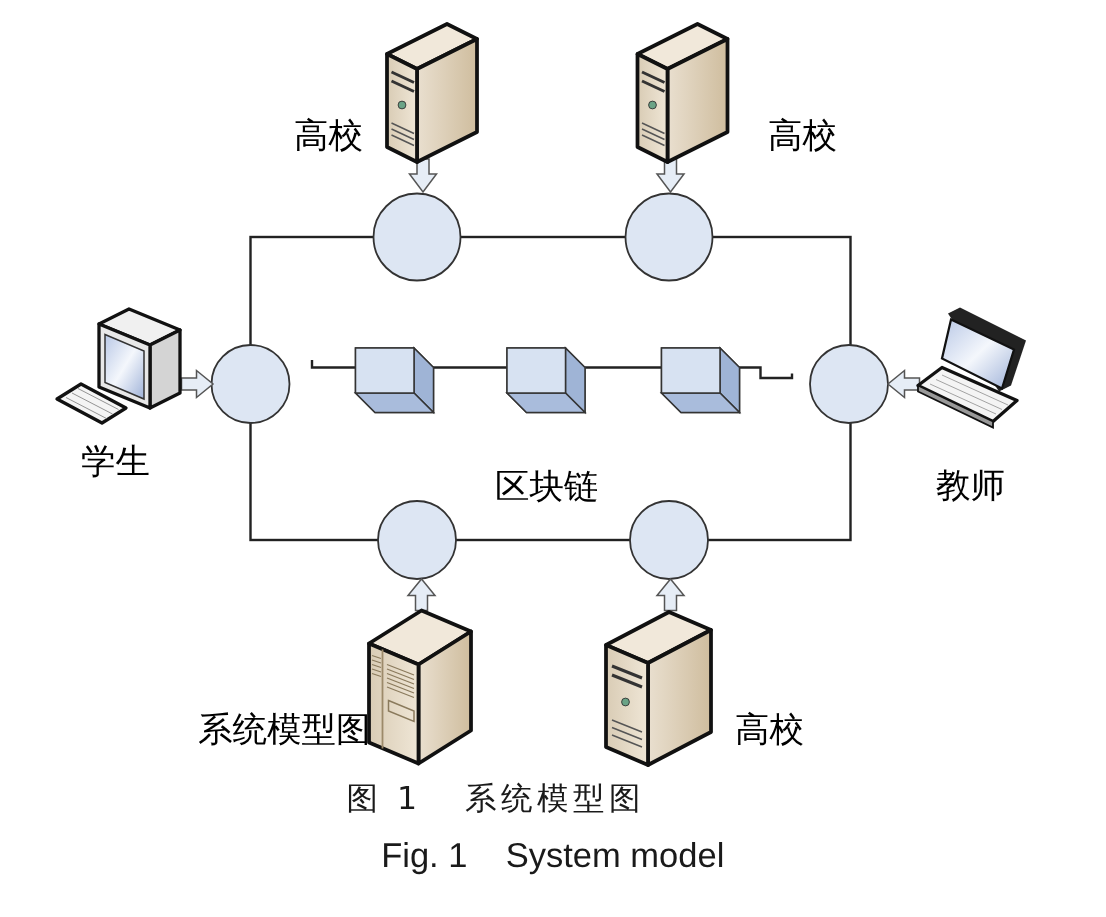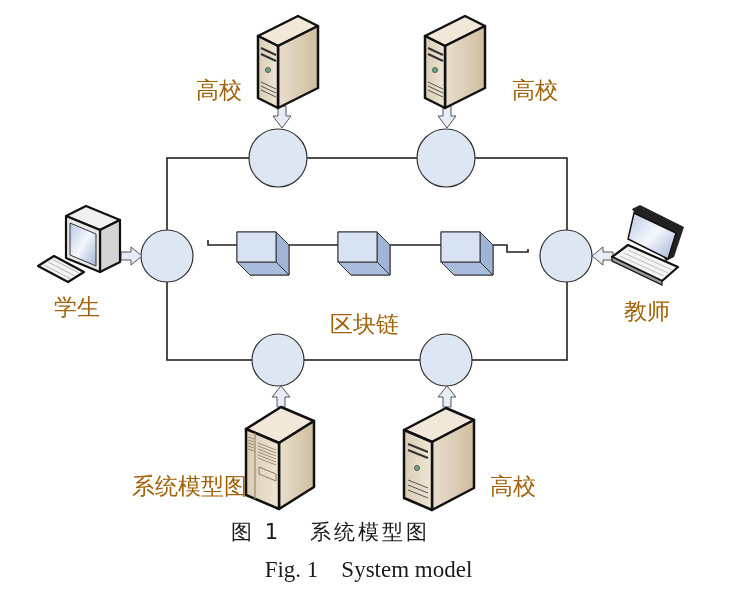--- a/index.html
+++ b/index.html
@@ -1,20 +1,20 @@
 <!DOCTYPE html>
 <html><head>
 <meta charset="utf-8">
 <style>
   html, body { margin:0; padding:0; background:#ffffff; }
   body { width:737px; height:611px; position:relative; overflow:hidden; font-family:"DejaVu Serif", serif; }
   #diagram { position:absolute; left:0; top:0; }
-  .lbl { position:absolute; font-family:"DejaVu Serif", serif; font-size:23px; color:#a16207; white-space:nowrap; }
+  .lbl { position:absolute; font-family:"DejaVu Serif", serif; font-size:23px; color:#000000; white-space:nowrap; }
   .cap-cn { position:absolute; left:0; width:661px; top:518px; text-align:center; font-family:"DejaVu Sans", sans-serif; font-size:21px; letter-spacing:3px; color:#1a1a1a; }
-  .cap-en { position:absolute; left:0; width:737px; top:557px; text-align:center; font-family:Liberation Serif, serif; font-size:23px; color:#1a1a1a; }
+  .cap-en { position:absolute; left:0; width:737px; top:557px; text-align:center; font-family:Liberation Sans, sans-serif; font-size:23px; color:#1a1a1a; }
 </style>
 </head>
 <body>
 
 <svg id="diagram" width="737" height="611" viewBox="0 0 737 611" xmlns="http://www.w3.org/2000/svg">
   <defs>
     <linearGradient id="screenGrad" x1="0" y1="0" x2="1" y2="1">
       <stop offset="0" stop-color="#b9c8e6"></stop>
       <stop offset="0.5" stop-color="#f4f7fc"></stop>
       <stop offset="1" stop-color="#9fb2d8"></stop>
@@ -156,18 +156,18 @@
         <line x1="12" y1="48" x2="56" y2="68"></line>
         <line x1="16" y1="45" x2="60" y2="65"></line>
     </g>
   </g>
 </svg>
 
 <div class="lbl" style="left:196px; top:75px;">高校</div>
 <div class="lbl" style="left:512px; top:75px;">高校</div>
 <div class="lbl" style="left:54px; top:292px;text-align:right;">学生</div>
 <div class="lbl" style="left:330px; top:309px;">区块链</div>
-<div class="lbl" style="left:624px; top:296px;font-family:Liberation Serif, serif;">教师</div>
+<div class="lbl" style="left:624px; top:308px;font-family:Liberation Serif, serif;">教师</div>
 <div class="lbl" style="left:132px; top:471px;">系统模型图</div>
 <div class="lbl" style="left:490px; top:471px;">高校</div>
 
 <div class="cap-cn" style="white-space: pre;">图 1   系统模型图</div>
 <div class="cap-en" style="white-space: pre;">Fig. 1    System model</div>
 
 </body></html>

